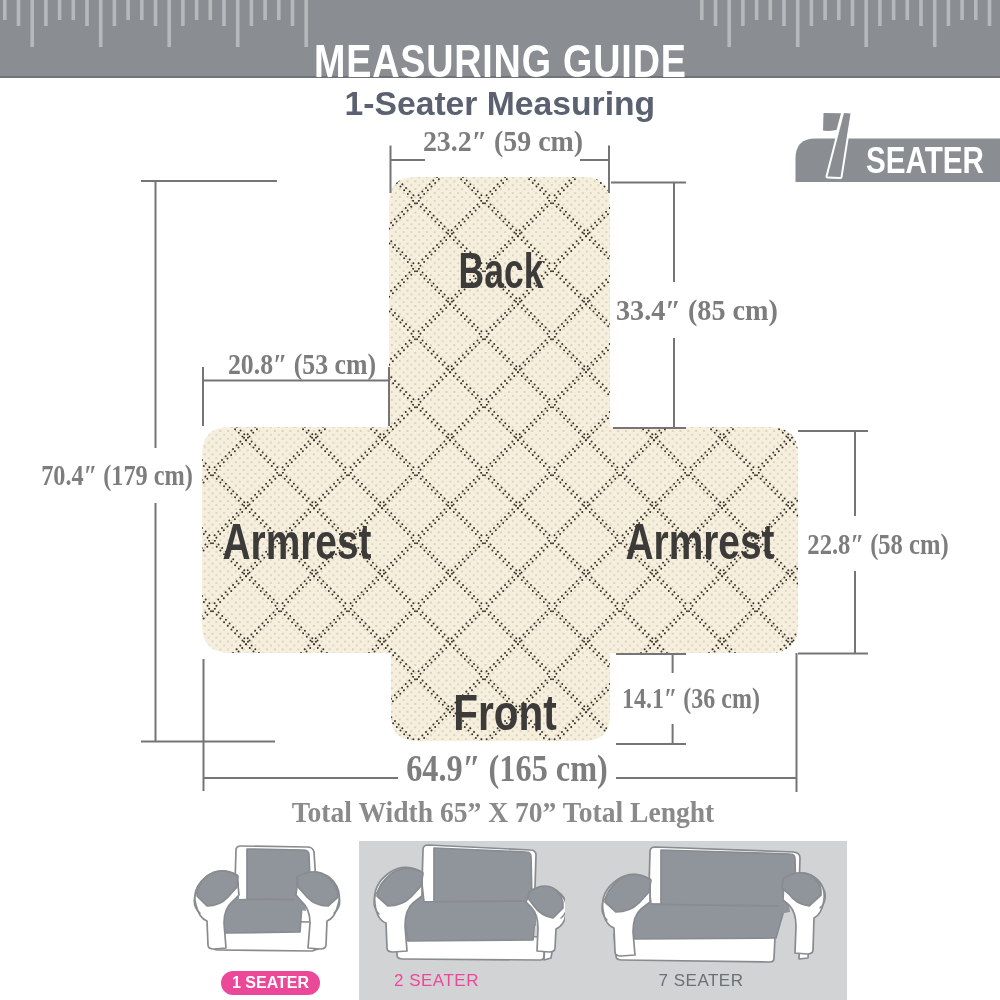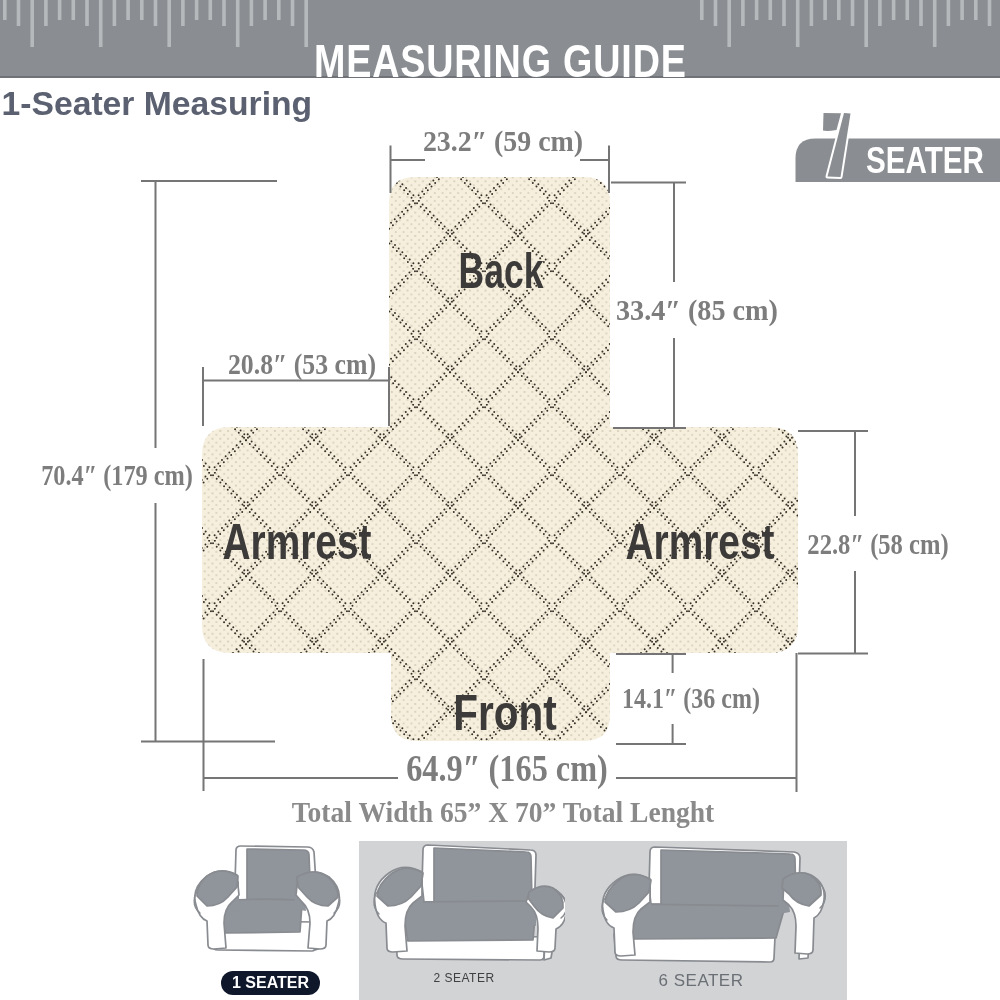--- a/index.html
+++ b/index.html
@@ -57,21 +57,21 @@
 <rect x="960.3" y="0" width="3.6" height="20" fill="#b6b9bc"></rect>
 <rect x="974.0" y="0" width="3.6" height="20" fill="#b6b9bc"></rect>
 <rect x="987.7" y="0" width="3.6" height="26" fill="#b6b9bc"></rect>
 </svg>
 </div>
 
 <div class="abs" style="left:0;top:14px;width:1000px;text-align:center;margin-top:20px;">
   <span style="display:inline-block;color:#ffffff;font-weight:bold;font-size:46px;letter-spacing:1px;transform:scaleX(0.82);transform-origin:center;">MEASURING GUIDE</span>
 </div>
 
-<div class="abs" style="left:0;top:84px;width:1000px;text-align:left;">
+<div class="abs" style="left:0;top:84px;width:1000px;text-align:center;">
   <span style="display:inline-block;color:#5b6170;font-weight:bold;font-size:34px;transform:scaleX(0.99);transform-origin:center;">1-Seater Measuring</span>
 </div>
 
 <svg class="abs" style="left:780px;top:100px" width="220" height="100" viewBox="0 0 220 100">
 
   <path d="M15.5 82 L15.5 58.5 Q15.5 38.5 35.5 38.5 L220 38.5 L220 82 Z" fill="#8a8e92"></path>
 
   <g>
     <g stroke="#ffffff" stroke-width="4" stroke-linejoin="round" fill="none">
       <path d="M43.5 13 L61 13.2 L56.5 30 Q47 31.5 43 30.5 Z"></path>
@@ -180,21 +180,21 @@
     <path d="M45 33 Q28 23 14 33 Q4 41 4 53 L14 63 Q27 63 35 54 L44 44 Z" fill="#90949b"></path>
 
     <path d="M105 34 Q122 24 136 34 Q150 46 145 62 Q142 75 134 78 L133 102 Q133 106 127 106 L115 105 L117 80 Q117 66 109 59 L103 52 Z" fill="#ffffff"></path>
 
     <path d="M117 52 A15.5 15.5 0 1 1 141 70" fill="none" stroke-width="1.4"></path>
 
     <path d="M104 34 Q121 24 135 34 Q145 42 145 54 L135 63 Q122 63 114 54 L105 44 Z" fill="#90949b"></path>
   </g>
 </svg>
 
-<div class="abs" style="left:221px;top:971px;width:99px;height:24px;background:#0f172a;border-radius:12px;color:#fff;text-align:center;font-weight:bold;font-size:16px;line-height:24px;">1 SEATER</div>
+<div class="abs" style="left:221px;top:971px;width:99px;height:24px;background:#ec4899;border-radius:12px;color:#fff;text-align:center;font-weight:bold;font-size:16px;line-height:24px;">1 SEATER</div>
 
 <svg class="abs" style="left:370px;top:842px" width="195" height="122" viewBox="0 0 195 122">
   <g stroke="#888b90" stroke-width="1.7" stroke-linejoin="round" stroke-linecap="round">
 
     <path d="M52 42 L53 8 Q53 3 58 3 L160 8 Q166 8 166 13 L165 45 L164 60 L54 60 Z" fill="#ffffff"></path>
 
     <path d="M64 60 L64 6 L156 10 Q161 10 161 15 L162 60 Q162 62 158 62 L68 62 Q64 62 64 60 Z" fill="#90949b"></path>
 
     <path d="M26 92 L27 113 Q27 117 33 117 L170 118 Q174 118 174 114 L175 95 Z" fill="#ffffff"></path>
 
@@ -213,21 +213,21 @@
     <path d="M53 31 Q36 21 21 32 Q8 42 7 54 L18 64 Q32 64 41 55 L51 44 Z" fill="#90949b"></path>
 
     <path d="M160 50 Q174 41 186 48 Q199 57 196 72 Q194 84 186 87 L185 106 Q185 110 179 110 L167 109 L168 86 Q168 72 161 65 L156 60 Z" fill="#ffffff"></path>
 
     <path d="M168 58 A15 15 0 1 1 191 76" fill="none" stroke-width="1.4"></path>
 
     <path d="M159 50 Q172 41 183 46 Q194 53 193 66 L183 76 Q171 74 164 64 L158 56 Z" fill="#90949b"></path>
   </g>
 </svg>
 
-<div class="abs" style="left:394px;top:971px;width:140px;text-align:center;color:#404040;font-size:12px;letter-spacing:0.5px;">2 SEATER</div>
+<div class="abs" style="left:394px;top:971px;width:140px;color:#ec4899;font-size:17px;letter-spacing:0.5px;">2 SEATER</div>
 
 <svg class="abs" style="left:594px;top:842px" width="240" height="122" viewBox="0 0 240 122">
   <g stroke="#888b90" stroke-width="1.7" stroke-linejoin="round" stroke-linecap="round">
 
     <path d="M55 45 L56 10 Q56 5 61 5 L200 10 Q206 11 206 16 L205 48 L204 62 L57 62 Z" fill="#ffffff"></path>
 
     <path d="M67 62 L67 8 L196 12 Q201 12 201 17 L202 62 Q202 64 198 64 L71 64 Q67 64 67 62 Z" fill="#90949b"></path>
 
     <path d="M20 92 L22 114 Q22 118 28 118 L176 120 Q180 120 180 116 L181 95 Z" fill="#ffffff"></path>
 
@@ -246,13 +246,13 @@
     <path d="M57 38 Q40 27 25 38 Q12 48 11 60 L22 70 Q36 70 45 61 L55 50 Z" fill="#90949b"></path>
 
     <path d="M190 37 Q204 27 217 33 Q232 41 230 58 Q228 72 220 76 L219 108 Q219 112 213 112 L201 111 L202 84 Q202 70 195 63 L189 58 Z" fill="#ffffff"></path>
 
     <path d="M201 47 A16 16 0 1 1 226 66" fill="none" stroke-width="1.4"></path>
 
     <path d="M189 37 Q203 27 216 33 Q228 40 227 53 L215 64 Q202 62 195 52 L188 46 Z" fill="#90949b"></path>
   </g>
 </svg>
 
-<div class="abs" style="left:631px;top:971px;width:140px;text-align:center;color:#6b7076;font-size:17px;letter-spacing:0.5px;">6 SEATER</div>
+<div class="abs" style="left:631px;top:971px;width:140px;text-align:center;color:#6b7076;font-size:17px;letter-spacing:0.5px;">7 SEATER</div>
 
 </body></html>

